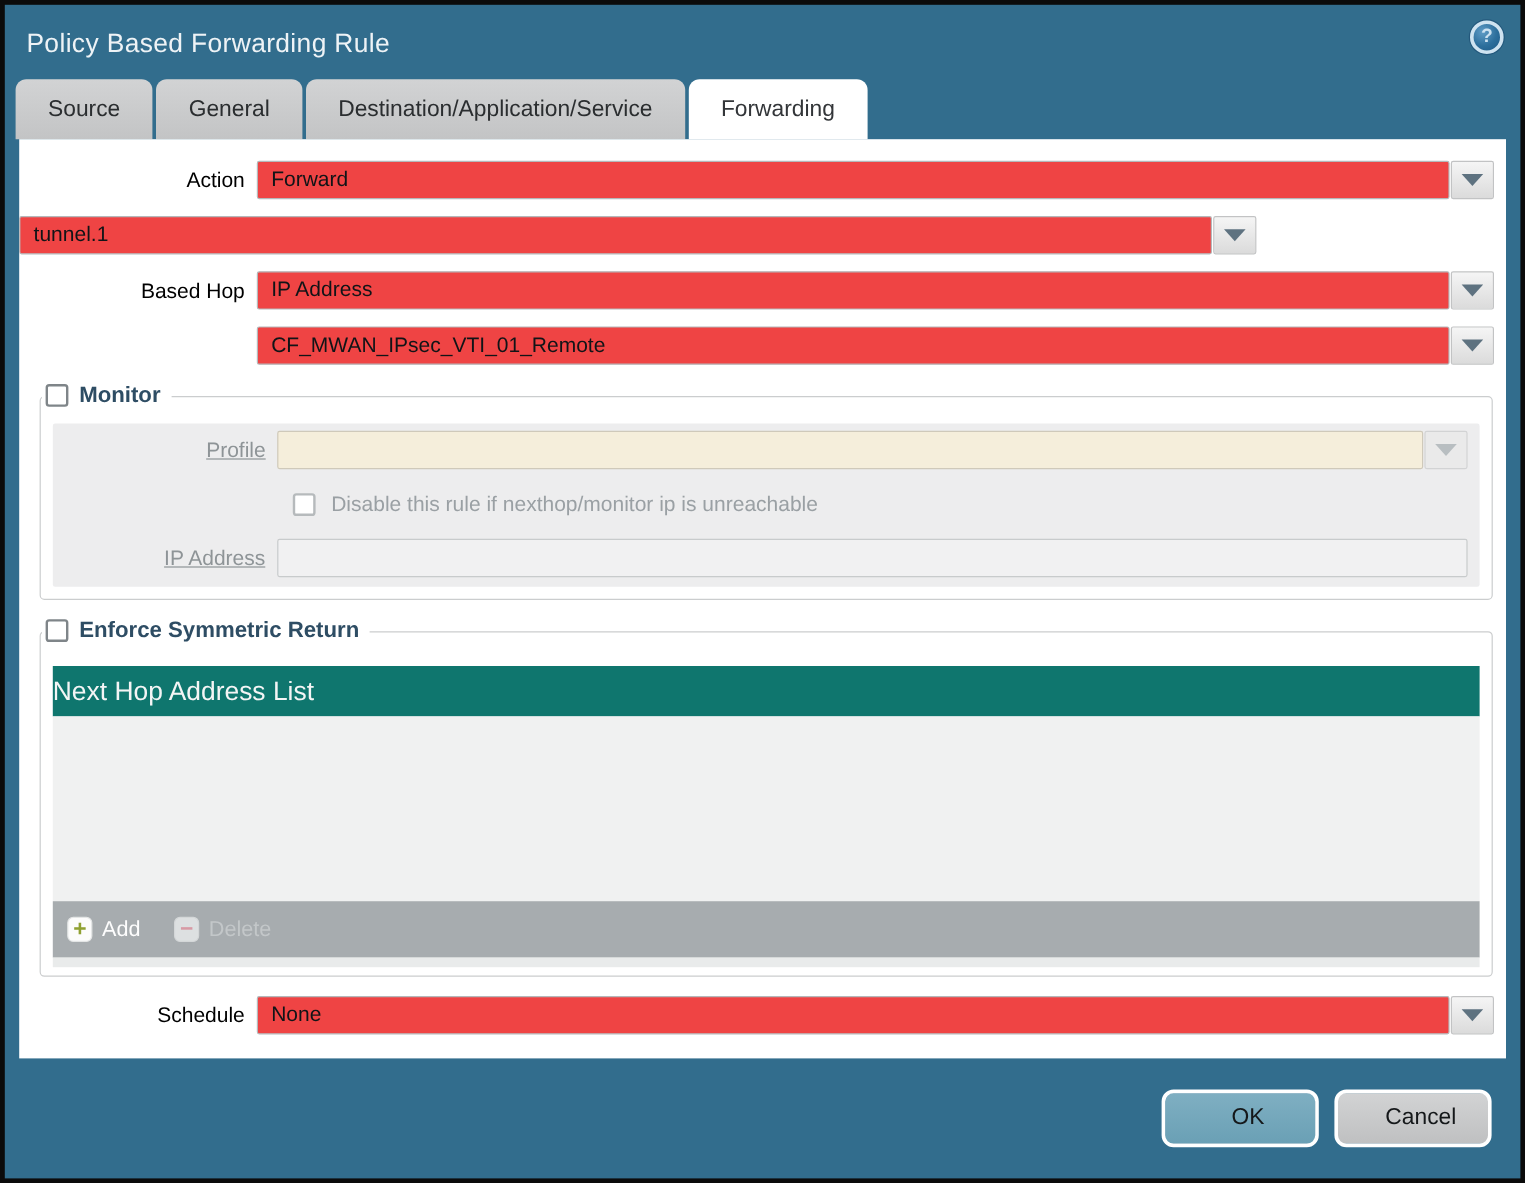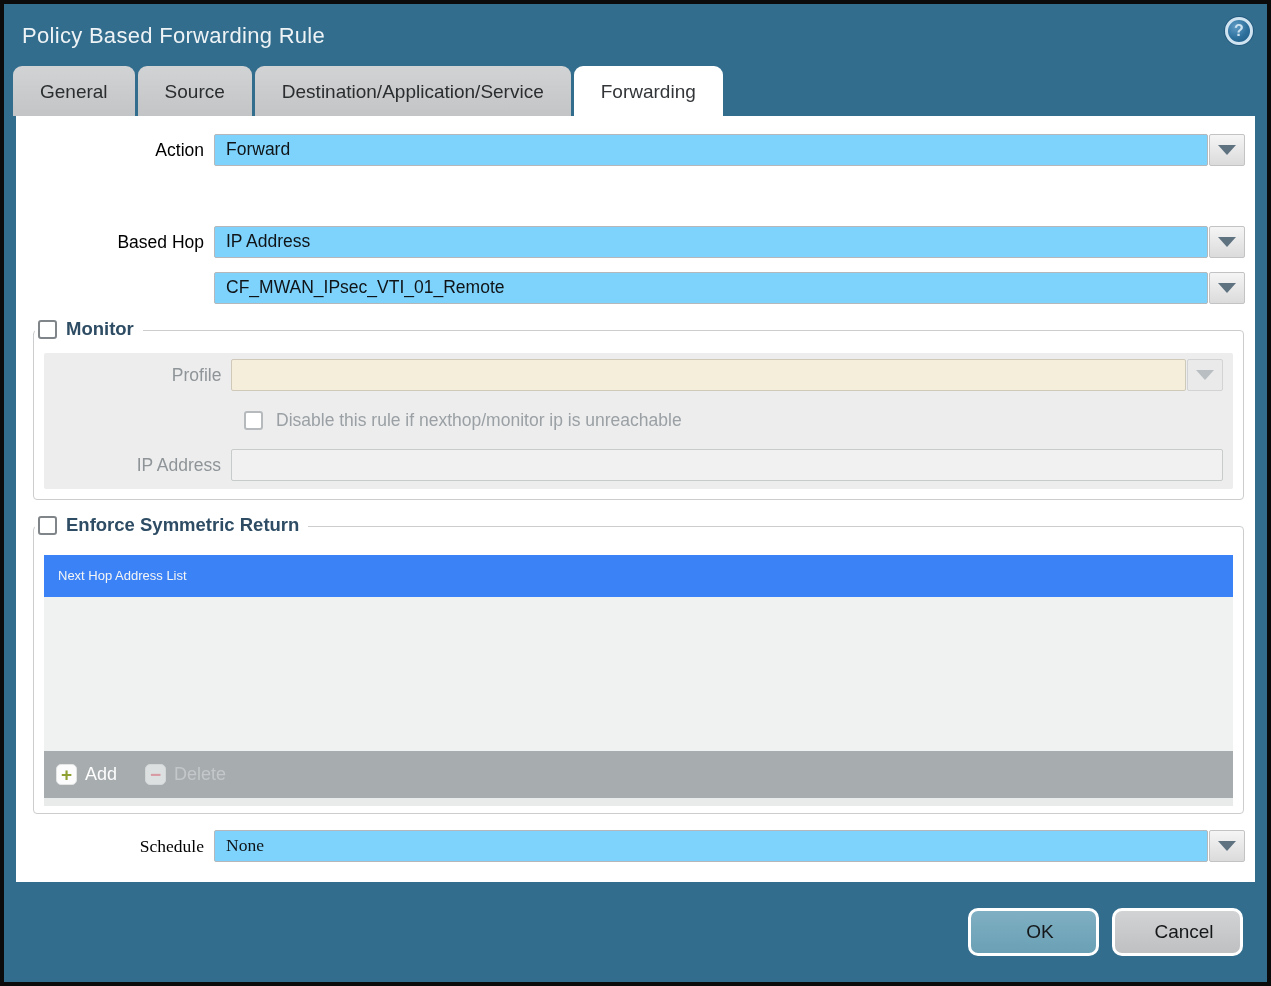--- a/index.html
+++ b/index.html
@@ -52,21 +52,21 @@
 
   .frow { display: flex; height: 32px; margin-bottom: 14px; }
   .flabel {
     width: 198px; padding-right: 10px; text-align: right;
     font-size: 17.5px; color: #000000; line-height: 32px; white-space: nowrap;
   }
   .fwrap { width: 1031px; display: flex; }
   .finput {
     flex: 1; border: 1px solid #b5b8ba; border-radius: 2px;
     padding: 0 11px; font-size: 17.5px; line-height: 29px;
-    color: #101417; background: #7dd3fc; white-space: nowrap; overflow: hidden;
+    color: #101417; background: #ef4444; white-space: nowrap; overflow: hidden;
   }
   .ddbtn {
     width: 36px; height: 32px; margin-left: 1px;
     background: linear-gradient(#f5f5f5, #dbdbdb);
     border: 1px solid #c2c3c4; border-radius: 2px;
     display: flex; align-items: center; justify-content: center;
     cursor: pointer;
   }
   .tri {
     width: 0; height: 0;
@@ -91,62 +91,62 @@
     width: 19px; height: 19px; border: 2px solid #7f8589;
     border-radius: 3px; background: #fff; cursor: pointer; flex: none;
   }
   .cb.disabled { border-color: #b6babc; cursor: default; }
   .ltext { font-size: 18.5px; font-weight: bold; color: #2e4d64; white-space: nowrap; }
 
   .monitor-panel { background: #ededee; border-radius: 2px; padding: 6px 10px 8px 0; }
   .mrow { display: flex; height: 32px; }
   .mlabel {
     width: 190px; padding-right: 10px; text-align: right;
-    font-size: 17.5px; color: #8e9497; line-height: 32px;
+    font-size: 17.5px; color: #8e9497; line-height: 32px; text-decoration: underline;
   }
   .mwrap { width: 1006px; display: flex; }
   .dis-beige {
     flex: 1; background: #f5eedb; border: 1px solid #cfc9ba; border-radius: 2px;
     font-size: 17.5px; line-height: 29px; padding: 0 11px; color: #8e9497;
   }
   .cbrow {
     margin: 18px 0 0 200px; display: flex; align-items: center; gap: 13px;
     color: #9aa0a4; font-size: 17.5px; height: 22px;
   }
   .dis-input {
     width: 1008px; height: 32px; background: #f1f1f2;
     border: 1px solid #c8cbcc; border-radius: 2px;
     font-size: 17.5px; line-height: 29px; padding: 0 11px; color: #8e9497;
   }
 
   
   .group.enforce { padding: 28px 10px 7px 10px; }
   .table-header {
-    height: 42px; background: #3b82f6; color: #f4f5f5;
-    font-size: 13px; line-height: 42px; padding-left: 14px;
+    height: 42px; background: #0f766e; color: #f4f5f5;
+    font-size: 22px; line-height: 42px; 
   }
   .table-body { height: 154px; background: #f0f1f1; }
   .table-actions {
     height: 47px; background: #a7acaf;
     display: flex; align-items: center; gap: 28px; padding-left: 12px;
   }
   .action-btn { display: flex; align-items: center; gap: 8px; font-size: 18px; color: #fdfdfd; cursor: pointer; }
   .action-btn.disabled { color: #c3c7c9; cursor: default; }
   .icon-sq {
     width: 21px; height: 21px; border-radius: 5px; background: #fcfcfc;
     border: 1px solid #e3e5e5;
     display: flex; align-items: center; justify-content: center;
     font-size: 19px; font-weight: bold; line-height: 1;
   }
   .icon-sq.plus { color: #8fa032; }
   .action-btn.disabled .icon-sq { background: #dde0e1; border-color: #d4d7d8; }
   .icon-sq.minus { color: #d79aa4; }
   .table-strip { height: 8px; background: #e9ebeb; }
 
-  .schedule { margin-top: 16px; font-family: Liberation Serif, serif; }
+  .schedule { margin-top: 16px; }
 
   
   .footer {
     height: 100px; display: flex; align-items: center;
     justify-content: flex-end; gap: 13px; padding-right: 24px;
   }
   .btn {
     width: 131px; height: 48px; border-radius: 10px;
     border: 3px solid #ffffff; font-size: 19px; color: #15181a;
     display: flex; align-items: center; justify-content: center;
@@ -159,39 +159,45 @@
 <body>
 
 <div class="window">
 
   <div class="titlebar">
     <div class="title">Policy Based Forwarding Rule</div>
     <div class="help-icon">?</div>
   </div>
 
   <div class="tabs">
+    <div class="tab">Source</div>
     <div class="tab">General</div>
-    <div class="tab">Source</div>
     <div class="tab">Destination/Application/Service</div>
     <div class="tab active">Forwarding</div>
   </div>
 
   <div class="content">
 
     <div class="frow">
       <div class="flabel">Action</div>
       <div class="fwrap">
         <div class="finput">Forward</div>
         <div class="ddbtn">
             <span class="tri"></span>
           </div>
       </div>
     </div>
 
     <div class="frow">
+      <div class="fwrap">
+        <div class="finput">tunnel.1</div>
+        <div class="ddbtn">
+            <span class="tri"></span>
+          </div>
+      </div>
     </div>
 
     <div class="frow">
       <div class="flabel">Based Hop</div>
       <div class="fwrap">
         <div class="finput">IP Address</div>
         <div class="ddbtn">
             <span class="tri"></span>
           </div>
       </div>

